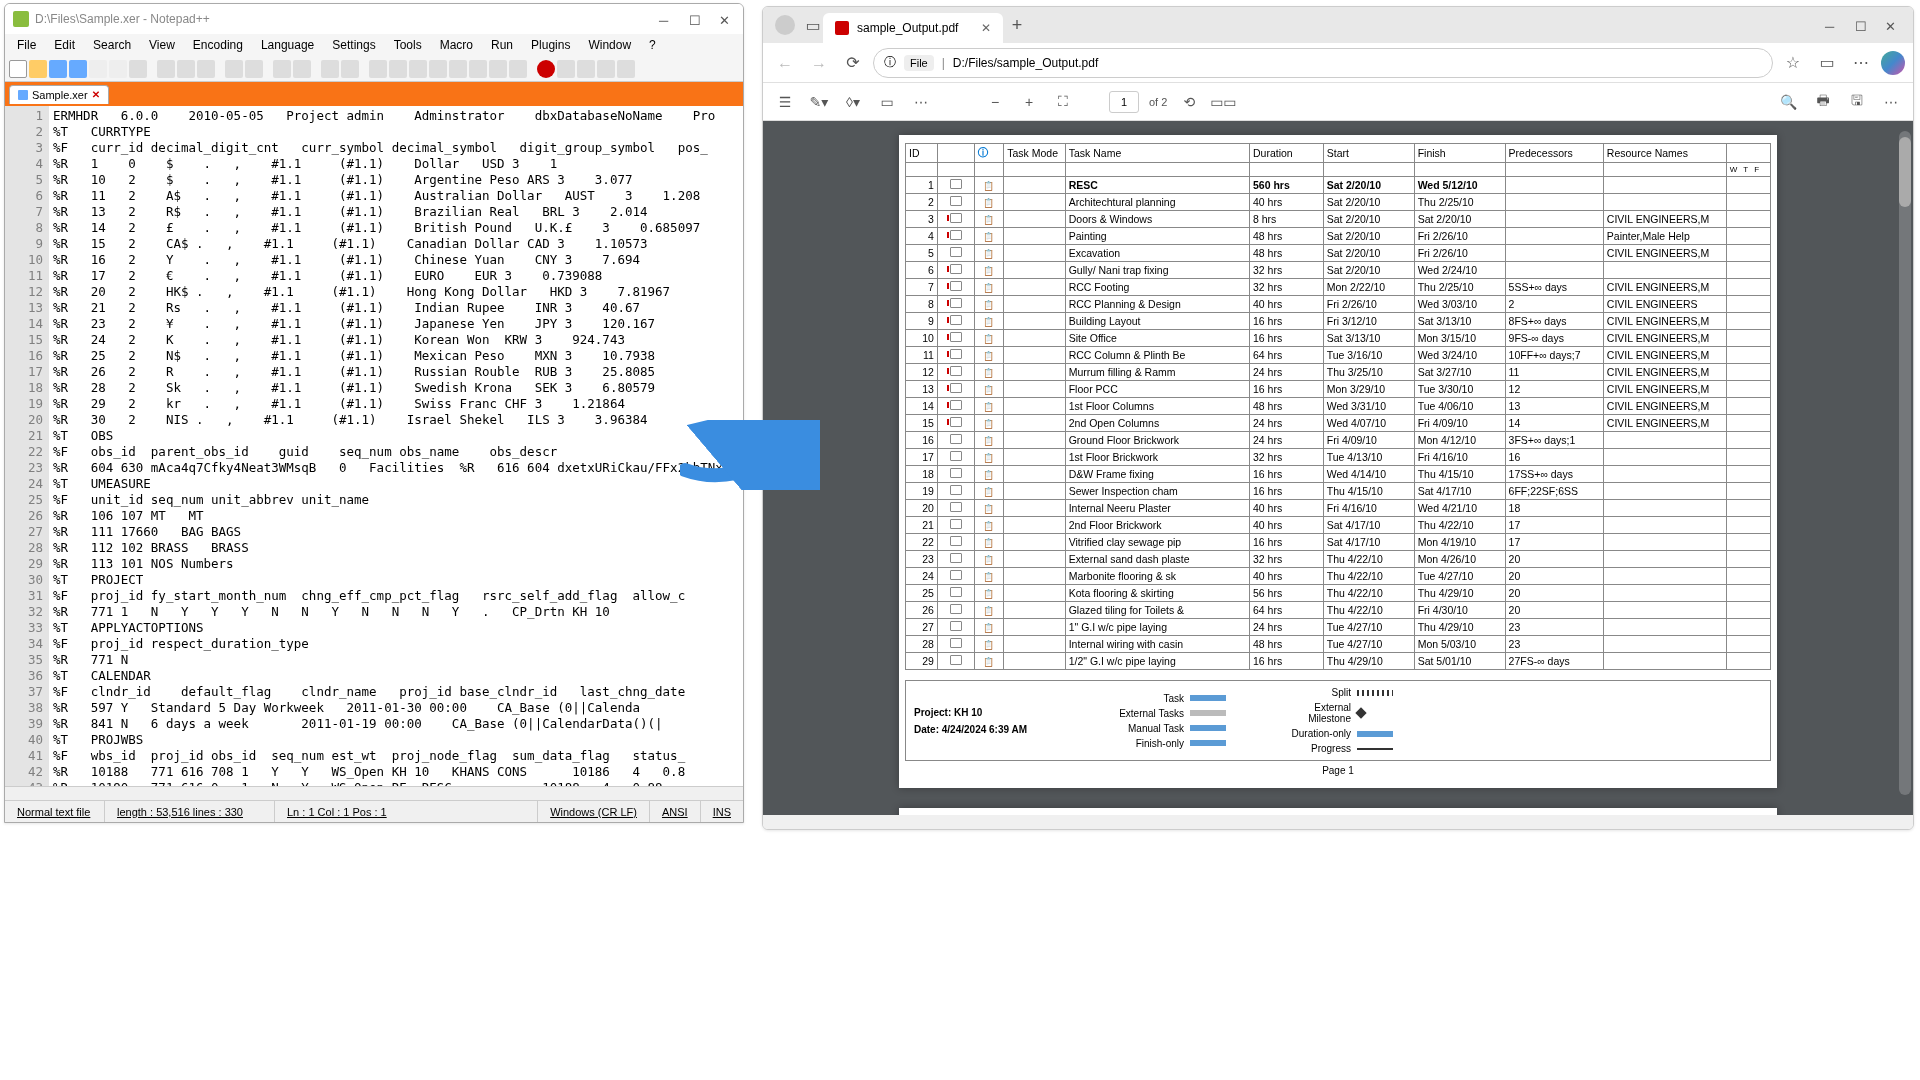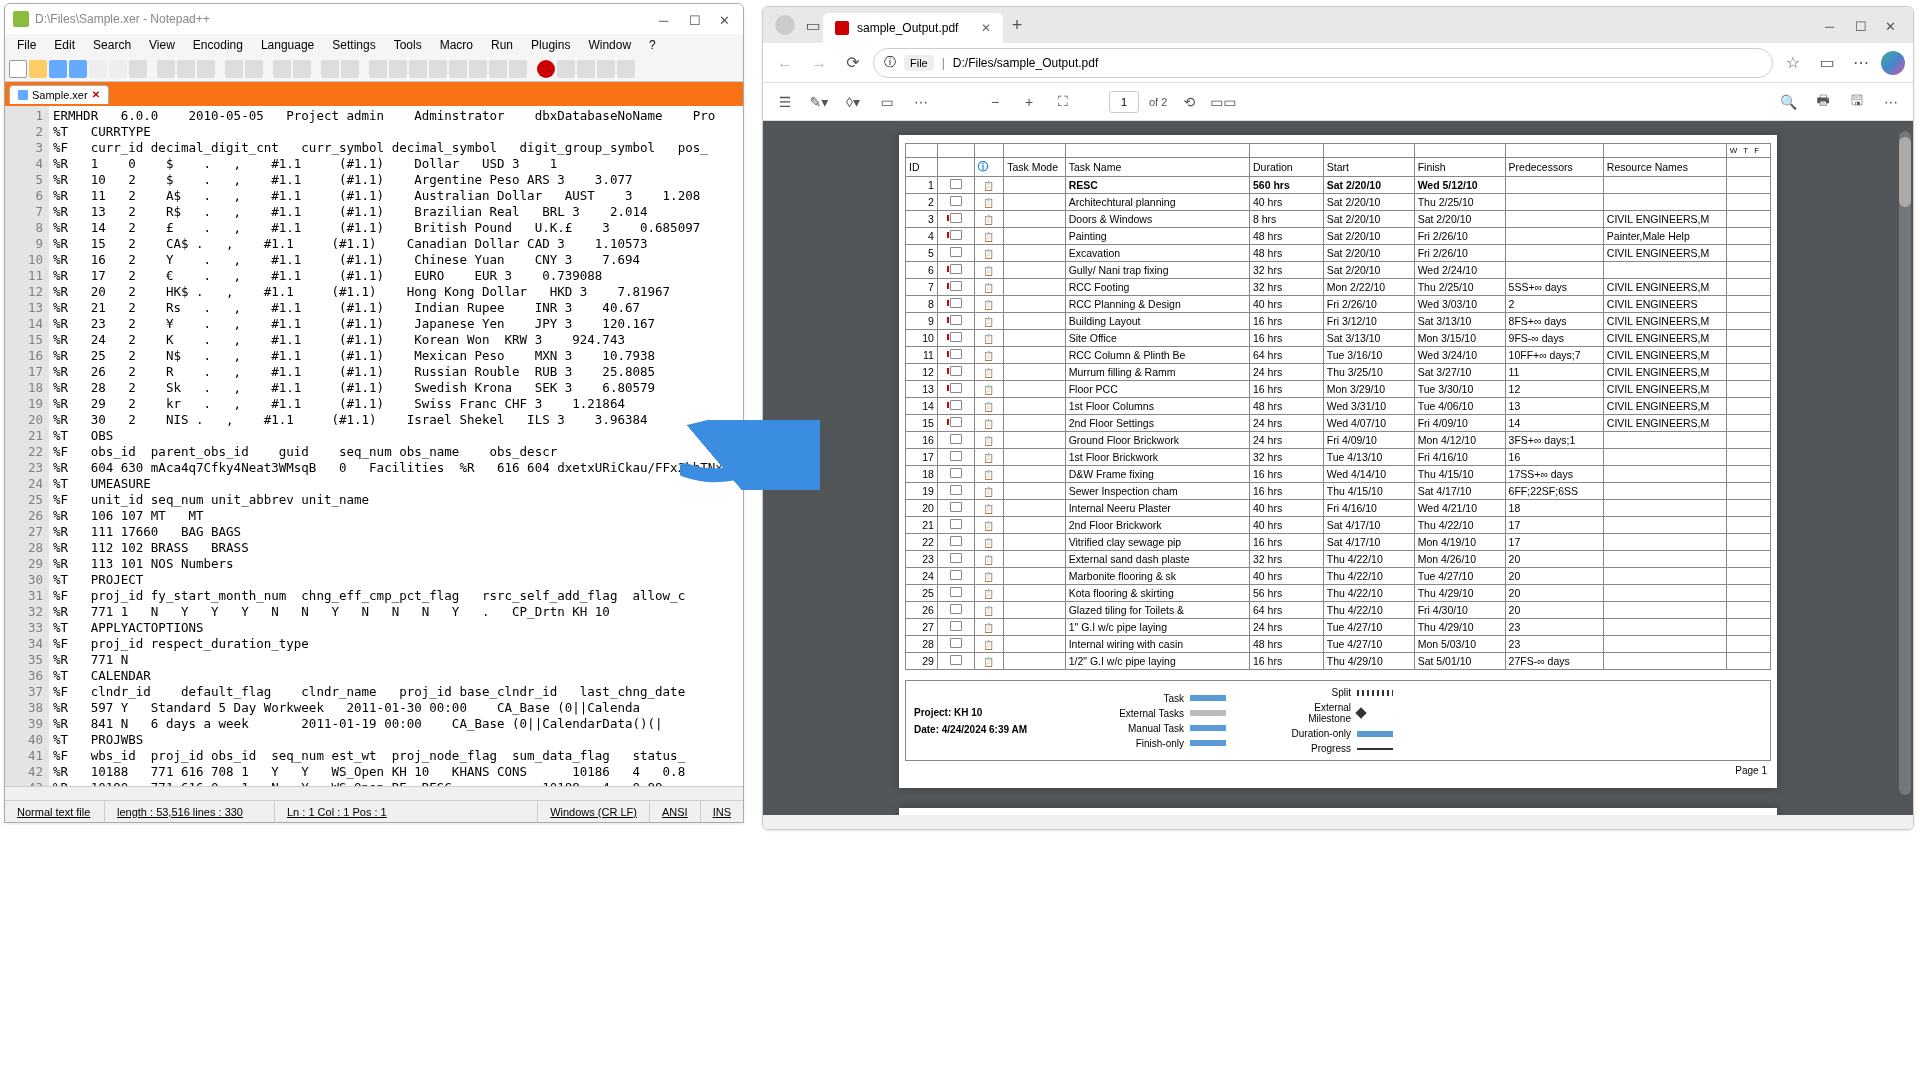--- a/index.html
+++ b/index.html
@@ -67,21 +67,21 @@
 .c-res { width: 100px; }
 .c-bar { width: 36px; border-left: none !important;}
 .pdf-legend { margin-top: 10px; display: grid; grid-template-columns: 180px 1fr 1fr 1fr 1fr; font-size: 10px; border: 1px solid #888; padding: 6px 8px; gap: 4px 10px; align-items: center; }
 .leg-col { display: grid; grid-template-columns: 80px 40px; gap: 4px 6px; align-items: center; text-align: right; }
 .leg-swatch { width: 36px; height: 6px; background: #5b9bd5; }
 .leg-swatch.dotted { background: repeating-linear-gradient(90deg,#333 0 2px,transparent 2px 5px); }
 .leg-swatch.line { height: 2px; background: #333; }
 .leg-swatch.diamond { width: 8px; height: 8px; background: #333; transform: rotate(45deg); }
 .leg-swatch.gray { background: #bbb; }
 .leg-swatch.summary { height: 6px; background: #333; }
-.pdf-pagenum { text-align: right; font-size: 10px; padding: 4px; }
+.pdf-pagenum { text-align: center; font-size: 10px; padding: 4px; }
 .pdf-hscroll { height: 14px; background: #f0f0f0; }
 
 .row-icon { width: 12px; height: 10px; display: inline-block; border: 1px solid #888; border-radius: 1px; background: #fff; position: relative; }
 .row-icon.red::before { content:''; position:absolute; left:-4px; top:1px; width:2px; height:6px; background:#c00; }
 .info-i { color: #0078d4; font-weight: bold; }
 
 
 .arrow { position: absolute; left: 680px; top: 420px; width: 140px; height: 70px; z-index: 100; pointer-events: none; }
 
 .pdf-vscroll { position: absolute; right: 2px; top: 10px; width: 12px; height: calc(100% - 30px); background: rgba(255,255,255,0.2); border-radius: 6px; }
@@ -224,46 +224,46 @@
     <div class="pdf-sep"></div>
     <div class="pdf-tbtn">🔍</div>
     <div class="pdf-tbtn">🖶</div>
     <div class="pdf-tbtn">🖫</div>
     <div class="pdf-tbtn">⋯</div>
   </div>
   <div class="pdf-content">
     <div class="pdf-page">
       <table class="pdf-table">
         <thead>
+          <tr id="pdf-header-row">
+              <th class="c-id">ID</th>
+              <th class="c-ind"></th>
+              <th class="c-i"><span class="info-i">ⓘ</span></th>
+              <th class="c-mode">Task Mode</th>
+              <th class="c-name">Task Name</th>
+              <th class="c-dur">Duration</th>
+              <th class="c-start">Start</th>
+              <th class="c-finish">Finish</th>
+              <th class="c-pred">Predecessors</th>
+              <th class="c-res">Resource Names</th>
+              <th class="c-bar"></th>
+            </tr>
           <tr>
             <th class="c-id"></th>
               <th class="c-ind"></th>
               <th class="c-i"></th>
               <th class="c-mode"></th>
               <th class="c-name"></th>
               <th class="c-dur"></th>
               <th class="c-start"></th>
               <th class="c-finish"></th>
               <th class="c-pred"></th>
               <th class="c-res"></th>
             <th class="c-bar" id="gantt-hdr" style="font-size:8px;letter-spacing:2px">W T F</th>
           </tr>
-          <tr id="pdf-header-row">
-              <th class="c-id">ID</th>
-              <th class="c-ind"></th>
-              <th class="c-i"><span class="info-i">ⓘ</span></th>
-              <th class="c-mode">Task Mode</th>
-              <th class="c-name">Task Name</th>
-              <th class="c-dur">Duration</th>
-              <th class="c-start">Start</th>
-              <th class="c-finish">Finish</th>
-              <th class="c-pred">Predecessors</th>
-              <th class="c-res">Resource Names</th>
-              <th class="c-bar"></th>
-            </tr>
         </thead>
         <tbody id="pdf-tbody">
             <tr>
               <td class="c-id" style="text-align:right">1</td>
               <td class="c-ind" style="text-align:center"><span class="row-icon"></span></td>
               <td class="c-i" style="text-align:center"><span style="font-size:9px;color:#0078d4">📋</span></td>
               <td class="c-mode"></td>
               <td class="c-name" style="font-weight:bold">RESC</td>
               <td class="c-dur" style="font-weight:bold">560 hrs</td>
               <td class="c-start" style="font-weight:bold">Sat 2/20/10</td>
@@ -439,21 +439,21 @@
               <td class="c-finish" style="">Tue 4/06/10</td>
               <td class="c-pred">13</td>
               <td class="c-res">CIVIL ENGINEERS,M</td>
               <td class="c-bar"></td>
             </tr>
             <tr>
               <td class="c-id" style="text-align:right">15</td>
               <td class="c-ind" style="text-align:center"><span class="row-icon red"></span></td>
               <td class="c-i" style="text-align:center"><span style="font-size:9px;color:#0078d4">📋</span></td>
               <td class="c-mode"></td>
-              <td class="c-name" style="">2nd Floor Settings</td>
+              <td class="c-name" style="">2nd Open Columns</td>
               <td class="c-dur" style="">24 hrs</td>
               <td class="c-start" style="">Wed 4/07/10</td>
               <td class="c-finish" style="">Fri 4/09/10</td>
               <td class="c-pred">14</td>
               <td class="c-res">CIVIL ENGINEERS,M</td>
               <td class="c-bar"></td>
             </tr>
             <tr>
               <td class="c-id" style="text-align:right">16</td>
               <td class="c-ind" style="text-align:center"><span class="row-icon"></span></td>

